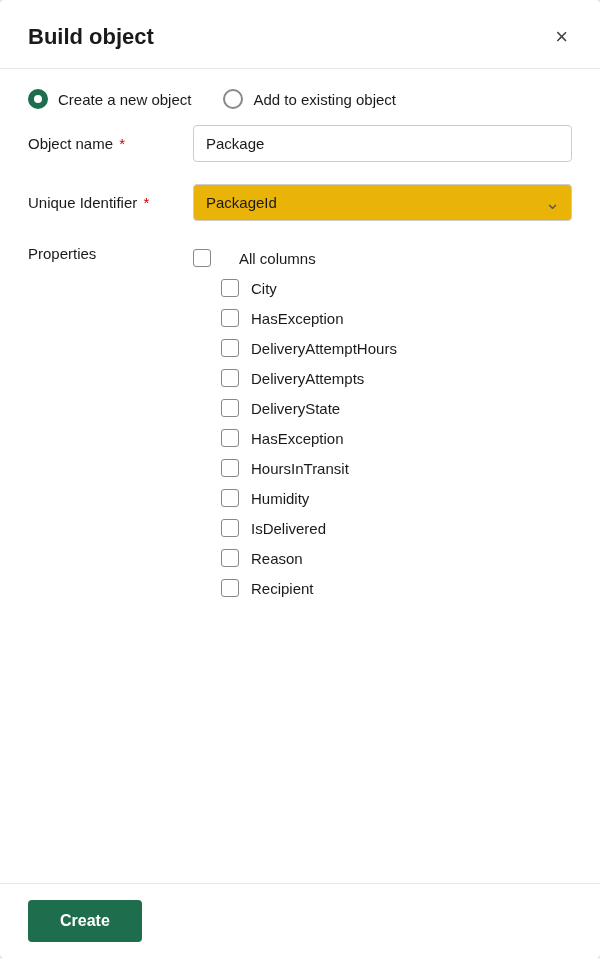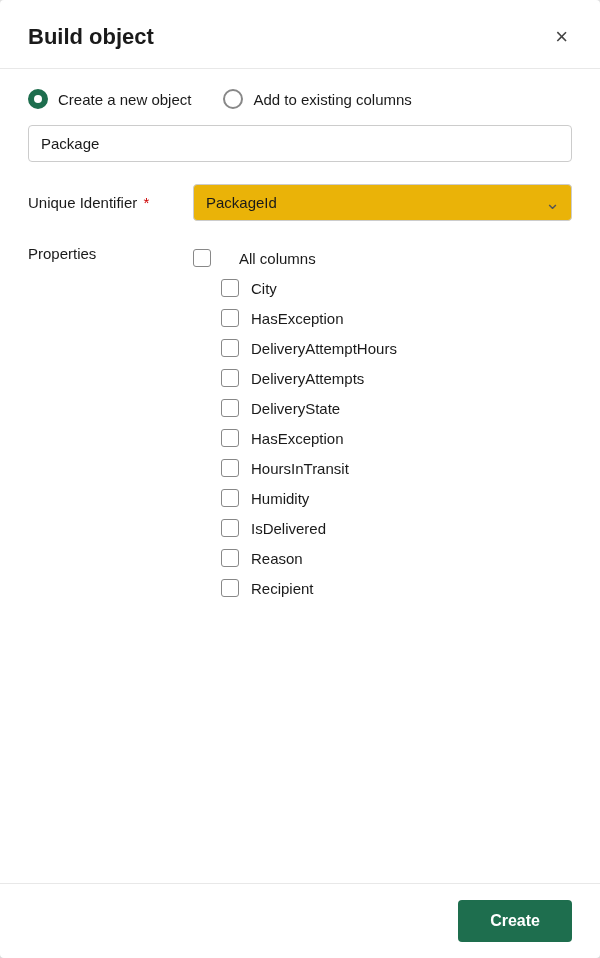--- a/index.html
+++ b/index.html
@@ -246,21 +246,20 @@
     }
 
     .property-name {
       font-size: 15px;
       color: #1a1a1a;
     }
 
     .dialog-footer {
       padding: 16px 28px;
       display: flex;
-      justify-content: flex-end;
       border-top: 1px solid #e8e8e8;
     }
 
     .create-button {
       background: #1e6e4e;
       color: #fff;
       border: none;
       border-radius: 4px;
       padding: 12px 32px;
       font-size: 16px;
@@ -280,25 +279,28 @@
 
   <div class="dialog-content">
 
     <div class="radio-group">
       <label class="radio-option">
         <div class="radio-circle selected"></div>
         <span class="radio-label">Create a new object</span>
       </label>
       <label class="radio-option">
         <div class="radio-circle unselected"></div>
-        <span class="radio-label">Add to existing columns</span>
+        <span class="radio-label">Add to existing object</span>
       </label>
     </div>
 
     <div class="form-row">
+      <div class="form-label">
+        <span>Object name</span><span class="required-star"> *</span>
+      </div>
       <input type="text" class="text-input" value="Package" style="">
     </div>
 
     <div class="form-row">
       <div class="form-label">
         <span>Unique Identifier</span><span class="required-star"> *</span>
       </div>
       <div class="select-wrapper">
         <select class="select-input">
           <option value="PackageId">PackageId</option>

